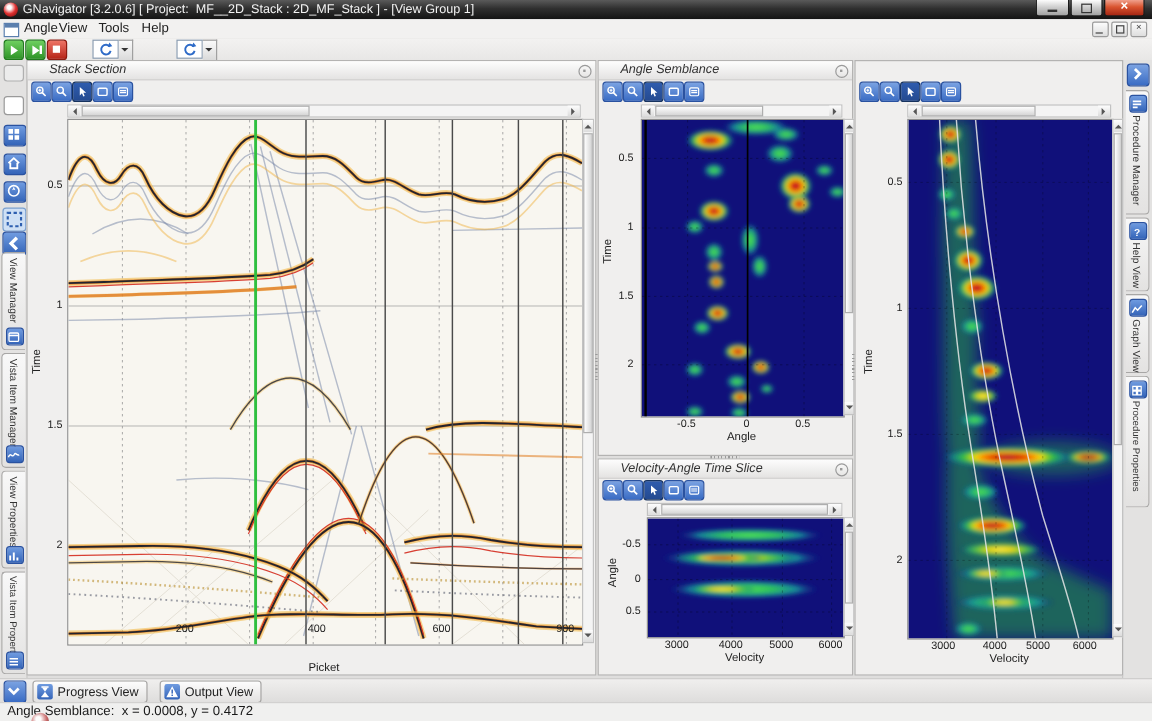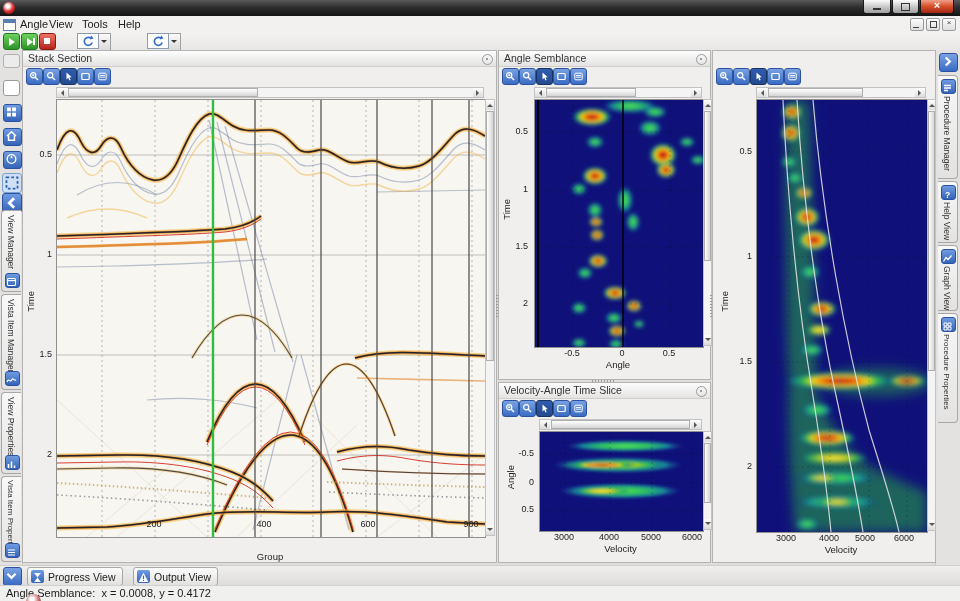--- a/index.html
+++ b/index.html
@@ -71,21 +71,21 @@
   .vtab.left{left:1px;width:19px;border-radius:4px 0 0 4px;border-right:none;}
   .vtab.right{left:2px;width:19px;border-radius:0 4px 4px 0;border-left:none;}
   .vlabel{position:absolute;left:4px;writing-mode:vertical-rl;font-size:8.5px;color:#333;
     white-space:nowrap;}
   .tabico{position:absolute;left:3px;width:13px;height:13px;}
 
   
   .panel{position:absolute;background:#f0efee;border:1px solid #b4b3b2;box-sizing:border-box;}
   .phead{position:absolute;left:0;top:0;right:0;height:15px;
     background:linear-gradient(#fdfdfd,#e4e3e2);border-bottom:1px solid #cfcecd;}
-  .phead .t{position:absolute;left:5px;top:1px;font-size:10.5px;color:#333;}
+  .phead .t{position:absolute;left:18px;top:1px;font-size:10.5px;color:#333;font-style:italic;}
   .dock{position:absolute;right:3px;top:3px;width:9px;height:9px;border:1px solid #9a9a9a;
     border-radius:50%;}
   .dock::after{content:"";position:absolute;left:2.5px;top:2.5px;width:2px;height:2px;background:#9a9a9a;}
   .ptb{position:absolute;left:0;top:16px;right:0;height:19px;}
   .ptb .b{position:absolute;top:1px;width:15px;height:15px;border-radius:3px;
     background:linear-gradient(#7aa2e2,#3a6cc4);border:1px solid #2a52a0;}
   .ptb .b.pr{background:linear-gradient(#2f5cae,#244a90);border:1px solid #17335f;}
   .ptb svg{position:absolute;left:1.5px;top:1.5px;}
 
   
@@ -163,20 +163,21 @@
   .plogo{position:absolute;left:26px;top:594px;width:15px;height:15px;border-radius:50%;
     background:radial-gradient(circle at 40% 35%, #fff 15%, #c05050 55%, #555 95%);opacity:.9;}
 </style>
 </head>
 <body>
 
 <div class="app">
 
   <div class="titlebar">
     <span class="app-logo"></span>
+    <span class="title-text">GNavigator [3.2.0.6] [ Project:  MF__2D_Stack : 2D_MF_Stack ] - [View Group 1]</span>
     <div class="win-controls">
       <div class="wbtn min">
           <span class="glyph-min"></span>
         </div>
       <div class="wbtn max">
           <span class="glyph-max"></span>
         </div>
       <div class="wbtn close">
           <span class="glyph-close">×</span>
         </div>
@@ -504,21 +505,21 @@
         <div class="sar" style="bottom:0">
             <div class="td"></div>
           </div>
       </div>
       <div class="xticks xt-stack" style="left:33px;top:468px;width:428px;height:10px;">
           <span class="tick">200</span>
           <span class="tick">400</span>
           <span class="tick">600</span>
           <span class="tick">900</span>
         </div>
-      <span class="xl" style="left:33px;top:500px;width:428px;">Group</span>
+      <span class="xl" style="left:33px;top:500px;width:428px;">Picket</span>
     </div>
 
     <div class="panel" style="left:498px;top:0;width:213px;height:330px;">
       <div class="phead">
         <span class="t">Angle Semblance</span>
         <span class="dock"></span>
       </div>
       <div class="ptb">
         <div class="b" style="left:3px">
             <svg width="11" height="11" viewBox="0 0 11 11">

